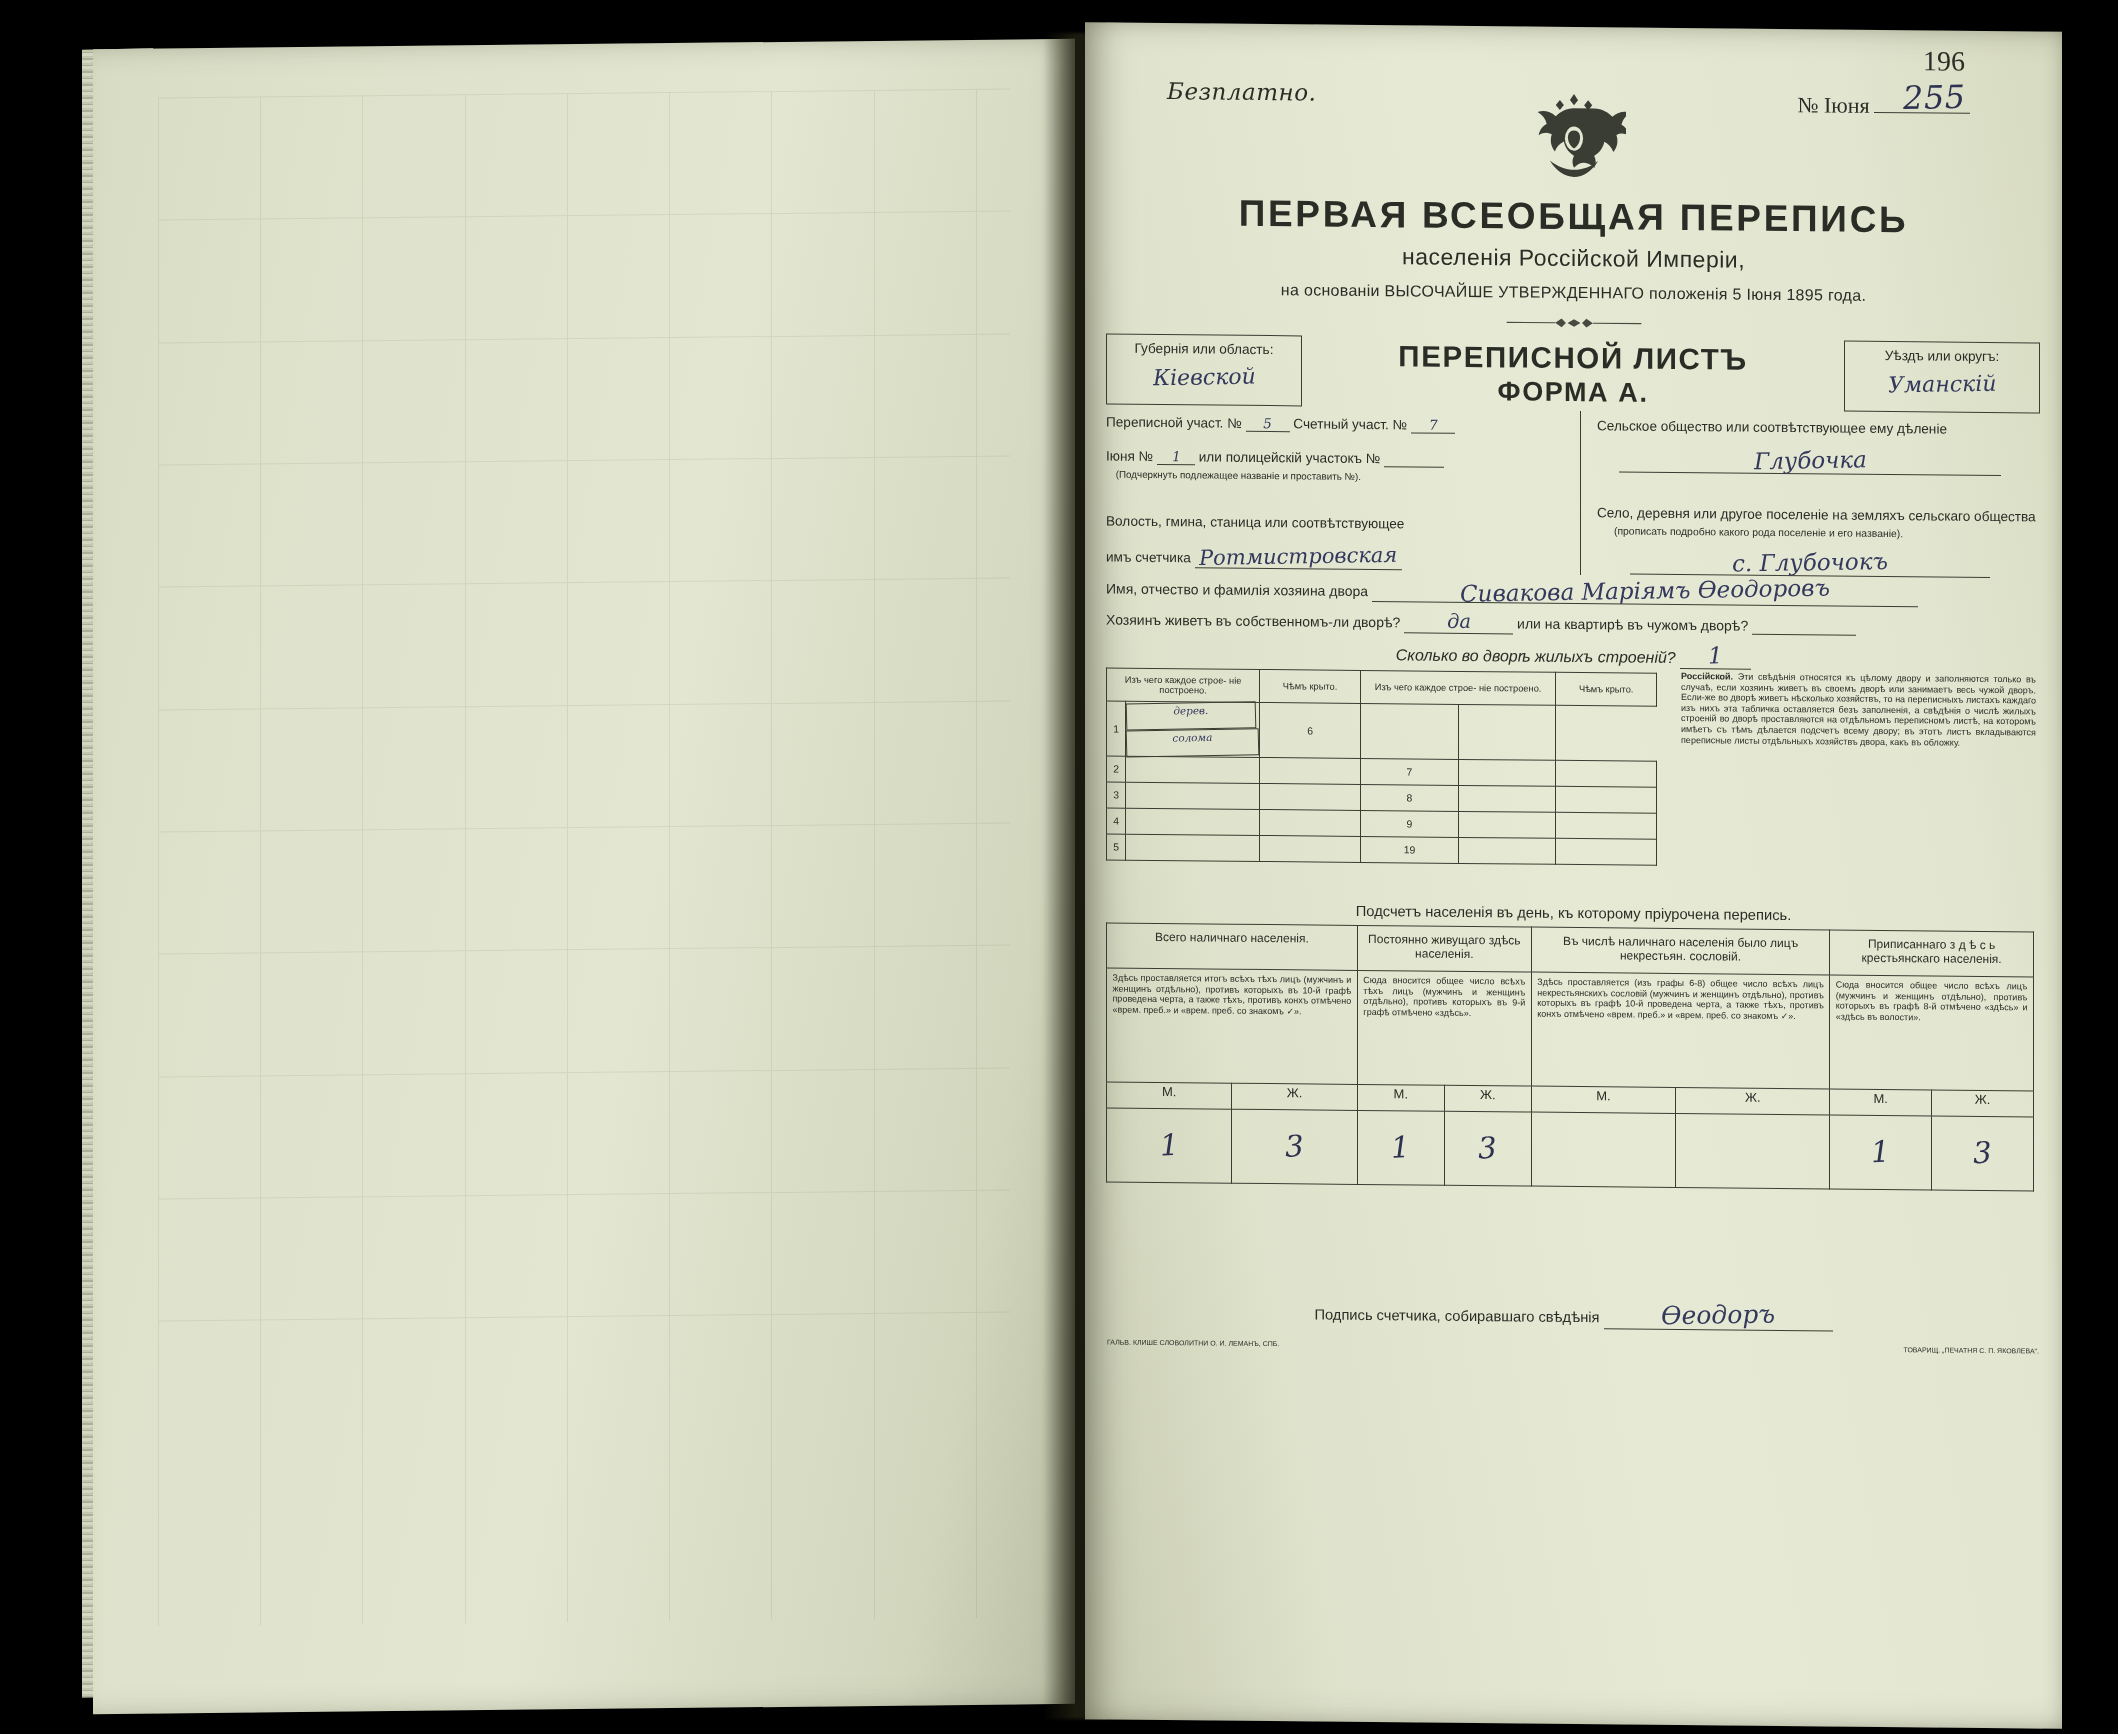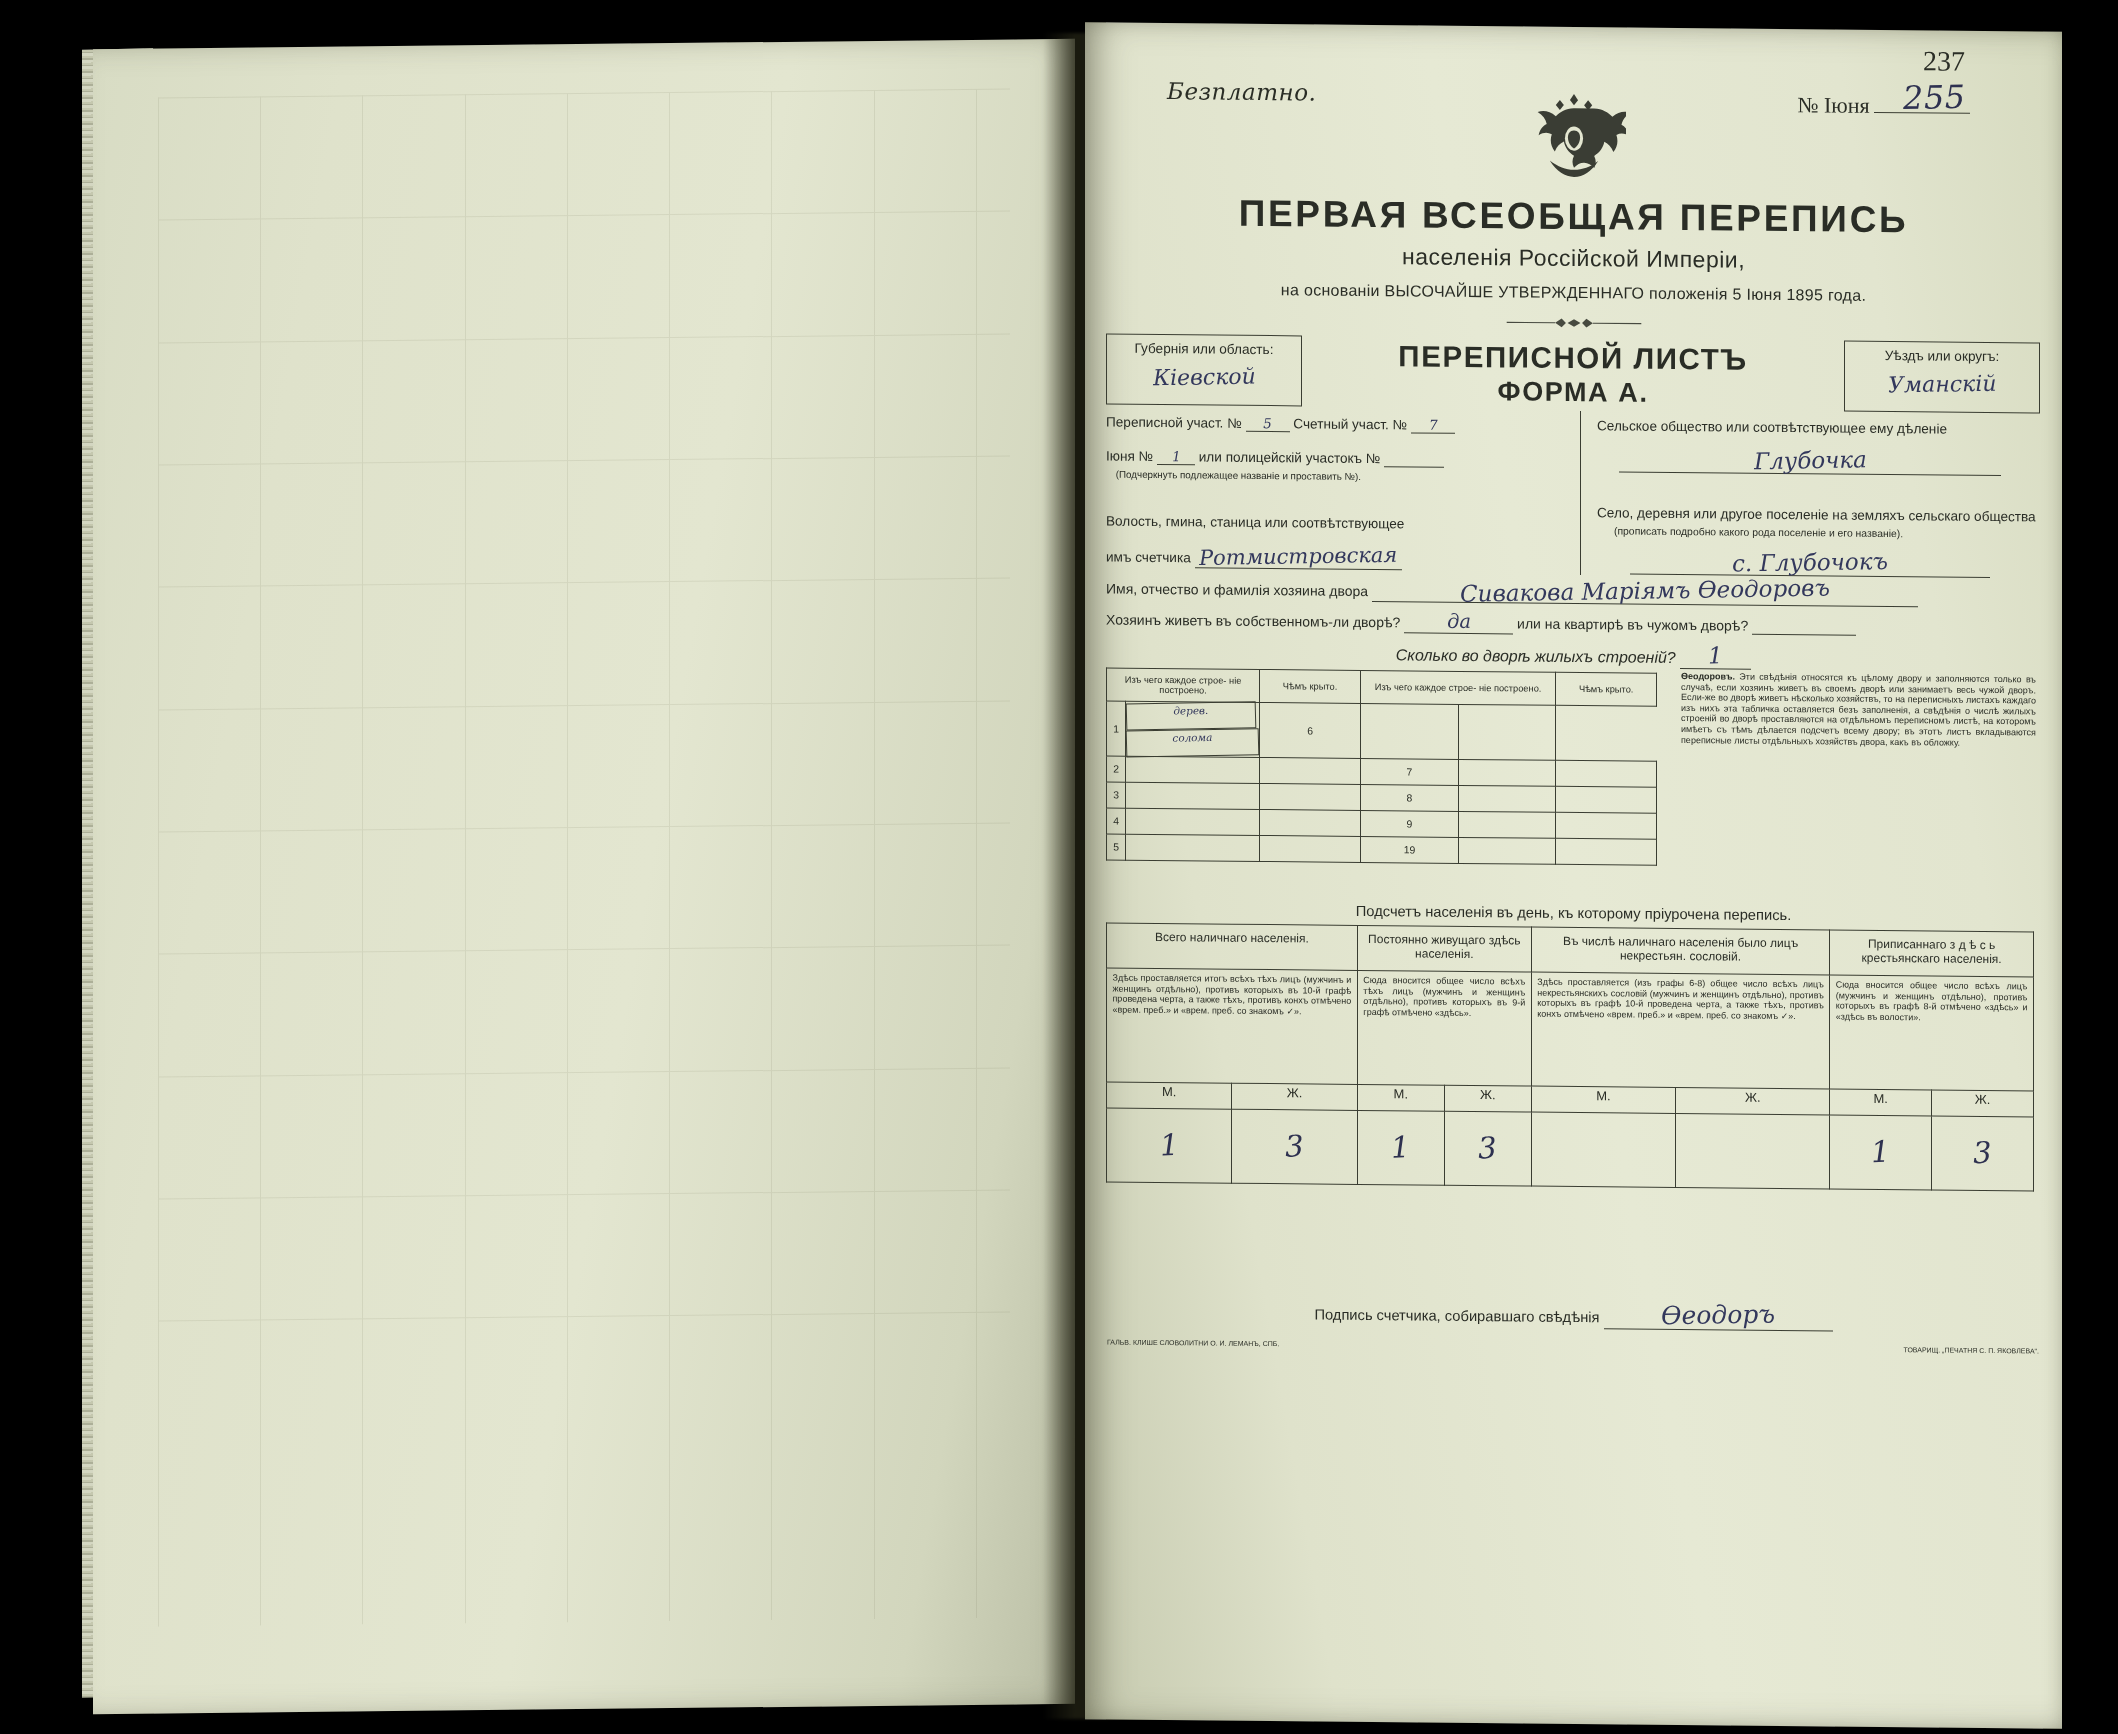--- a/index.html
+++ b/index.html
@@ -399,21 +399,21 @@
         <div class="v" style="left:96%"></div>
       </div>
     </div>
 
     <div class="gutter"></div>
     <div class="edge-stack-right"></div>
 
     <div class="page-right">
       <div class="formwrap">
 
-        <div class="corner-number">237</div>
+        <div class="corner-number">196</div>
 
         <div class="free-label">Безплатно.</div>
 
         <div class="sheet-no">
           <span>№ Іюня</span><span class="line"></span>
         </div>
         <div class="sheet-no-value hand">255</div>
 
         <svg class="crest" viewBox="0 0 100 100">
           <g fill="#2c2f27">
@@ -556,21 +556,21 @@
               <td class="mat"></td>
               <td class="roof"></td>
               <td class="num">19</td>
               <td class="mat"></td>
               <td class="roof"></td>
             </tr>
           </tbody>
         </table>
 
         <div class="note">
-          <b>Ѳеодоровъ.</b>
+          <b>Россійской.</b>
           <span>Эти свѣдѣнія относятся къ цѣлому двору и заполняются только въ случаѣ, если хозяинъ живетъ въ своемъ дворѣ или занимаетъ весь чужой дворъ. Если-же во дворѣ живетъ нѣсколько хозяйствъ, то на переписныхъ листахъ каждаго изъ нихъ эта табличка оставляется безъ заполненія, а свѣдѣнія о числѣ жилыхъ строеній во дворѣ проставляются на отдѣльномъ переписномъ листѣ, на которомъ имѣетъ съ тѣмъ дѣлается подсчетъ всему двору; въ этотъ листъ вкладываются переписные листы отдѣльныхъ хозяйствъ двора, какъ въ обложку.</span>
         </div>
 
         <div class="count-title">Подсчетъ населенія въ день, къ которому пріурочена перепись.</div>
 
         <table class="ctable">
           <tbody>
               <tr>
             <th class="head" colspan="2">Всего наличнаго населенія.</th>
             <th class="head" colspan="2">Постоянно живущаго здѣсь населенія.</th>

